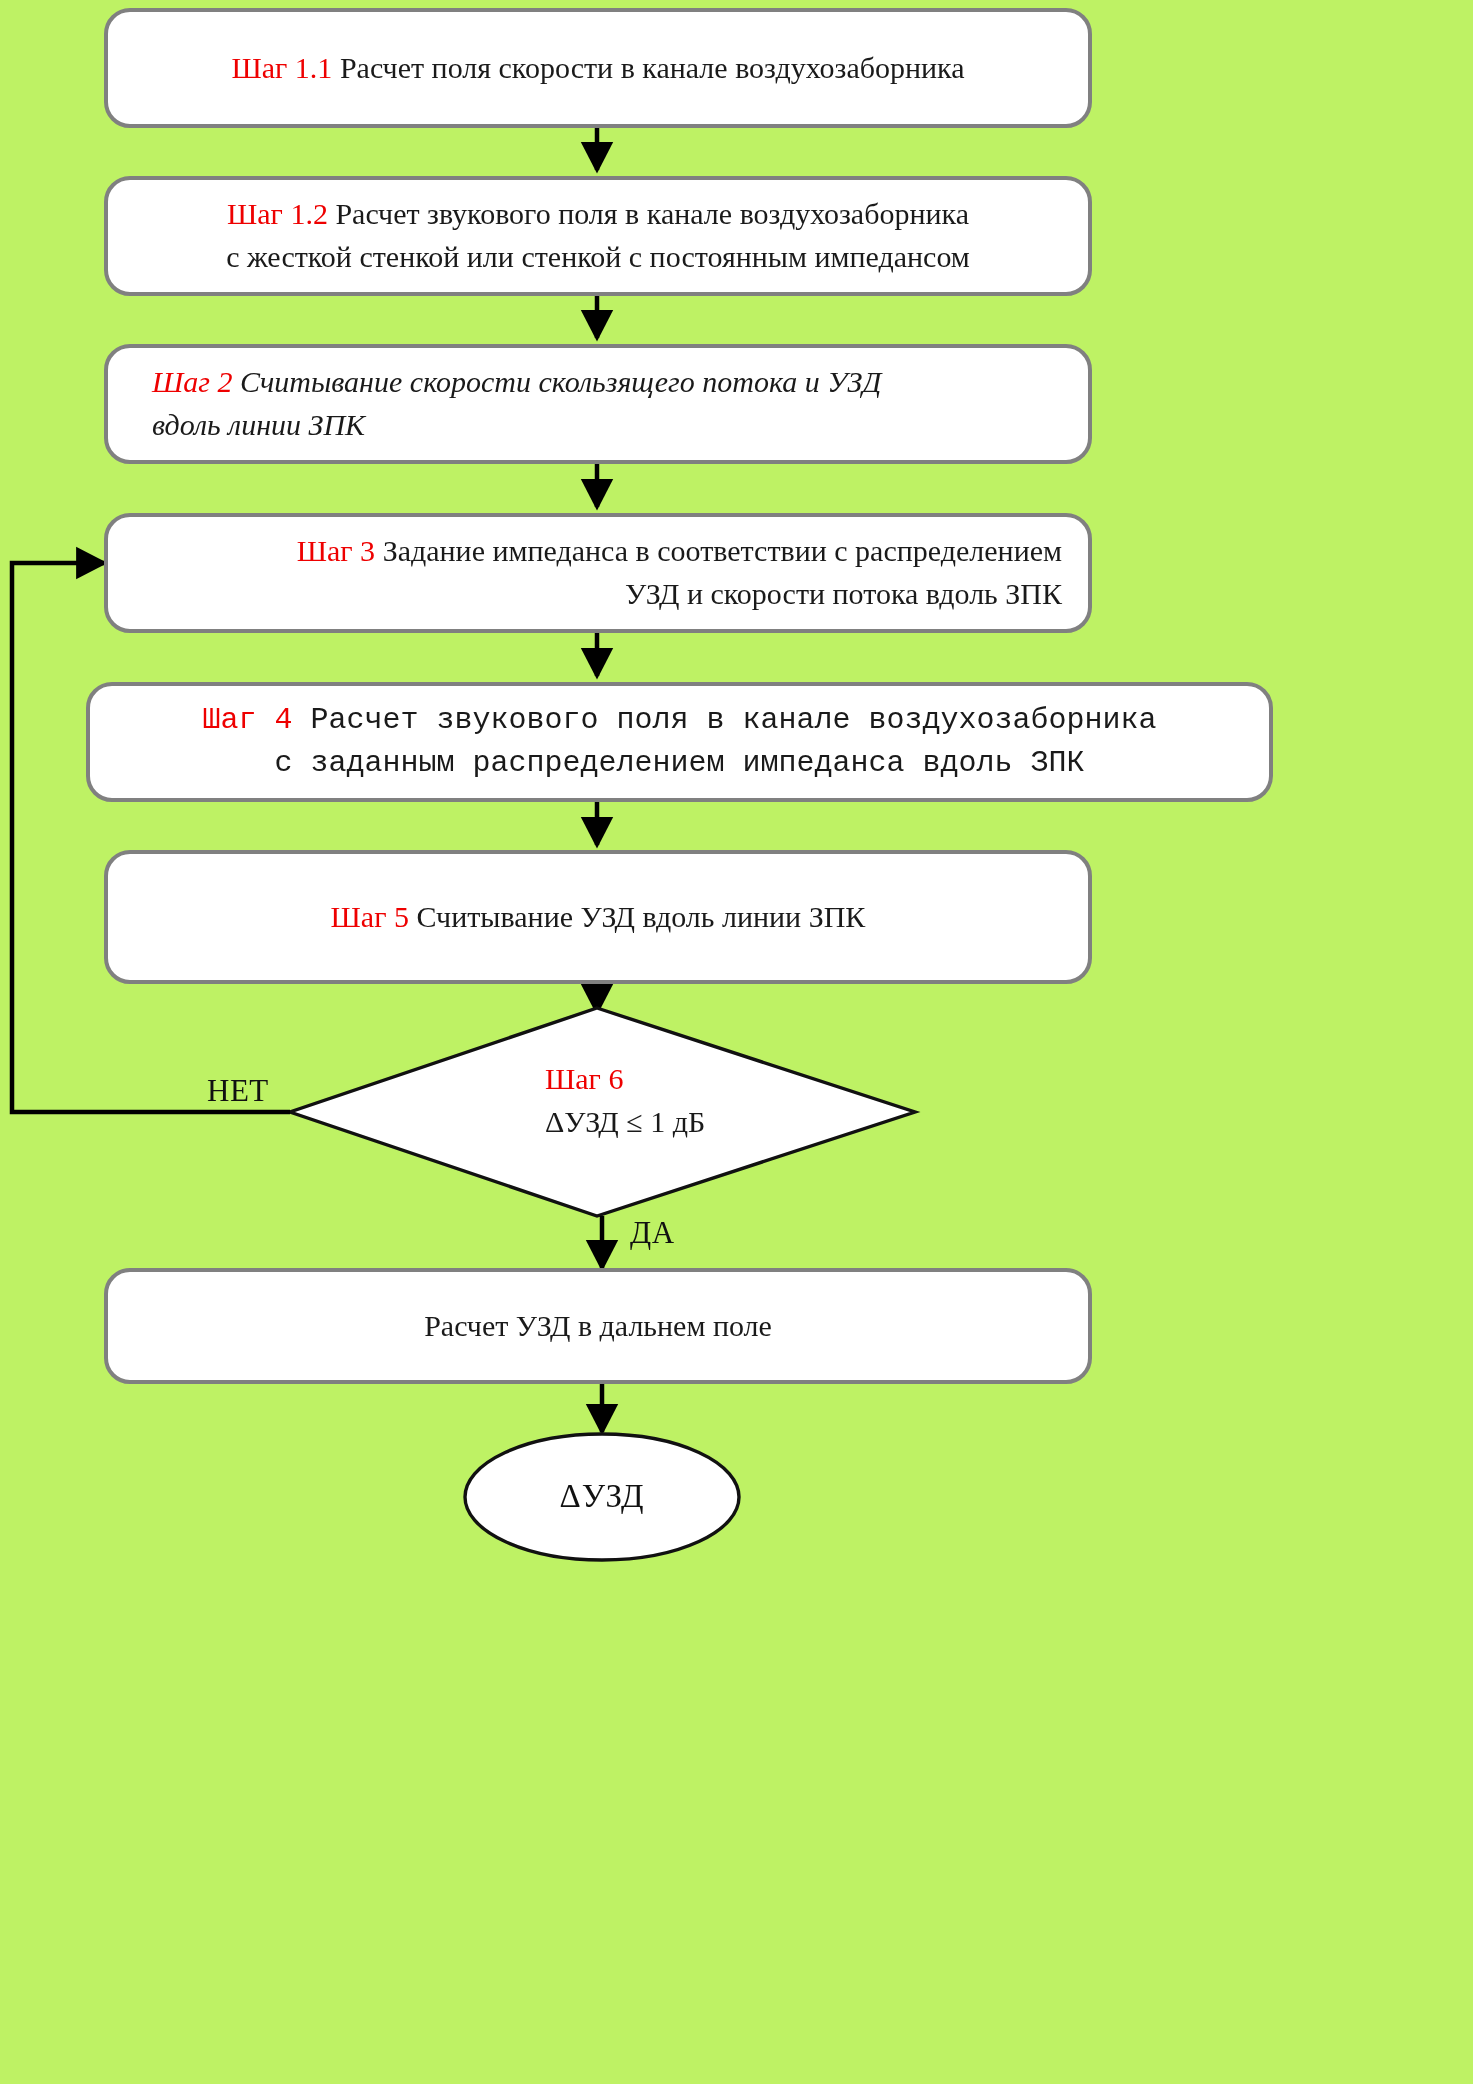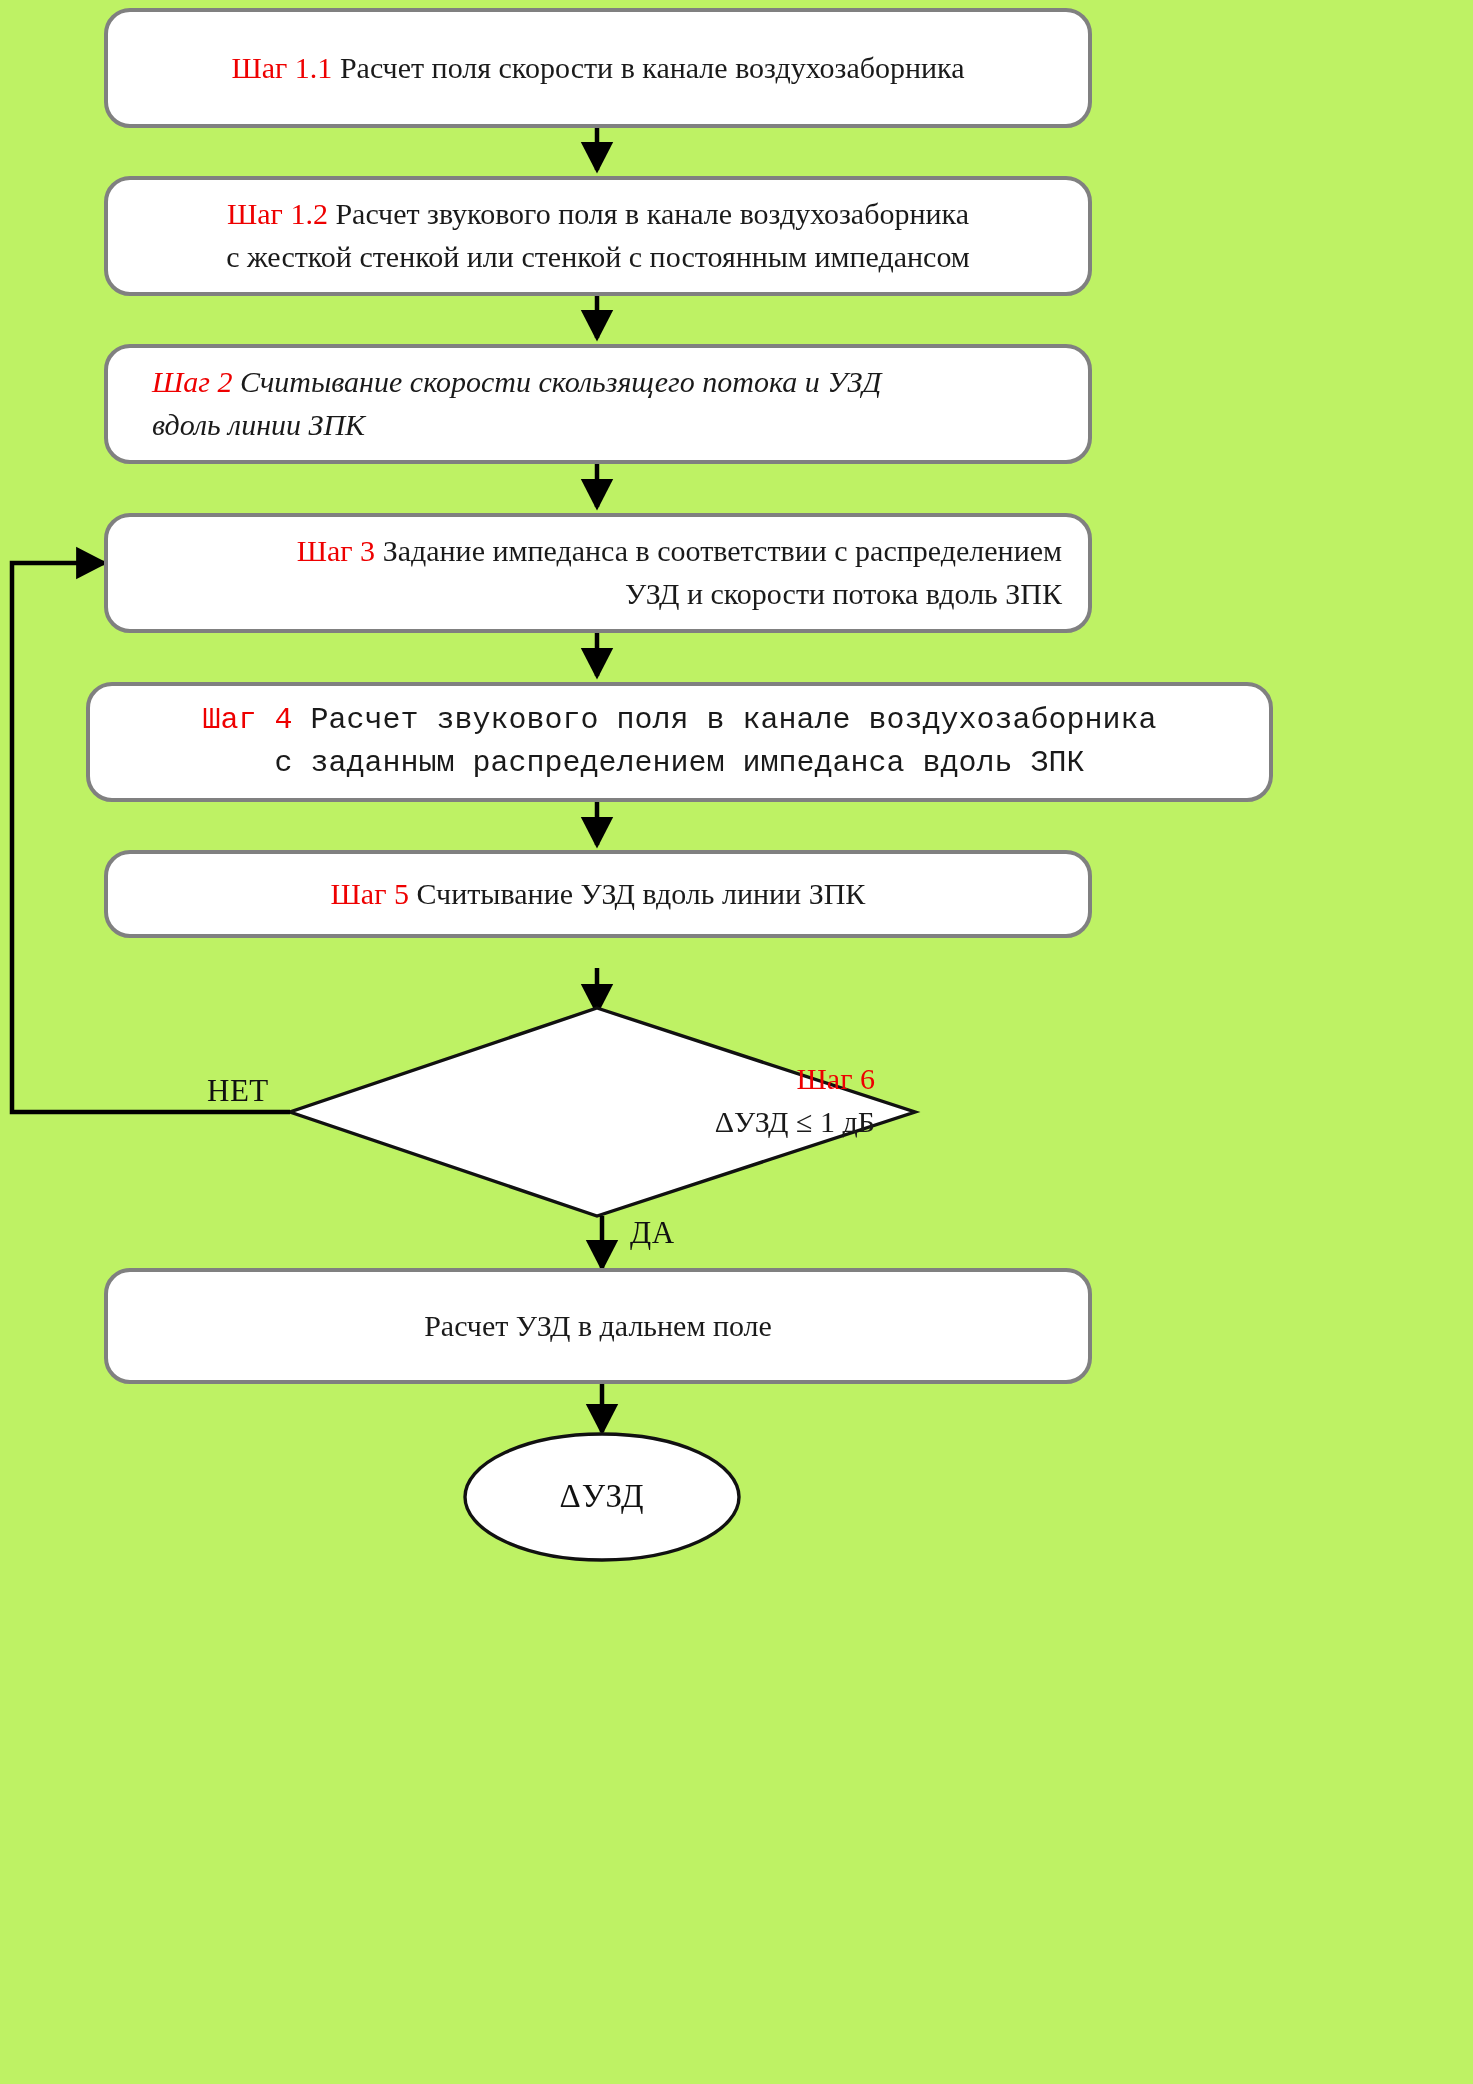--- a/index.html
+++ b/index.html
@@ -41,21 +41,21 @@
     line-height: 1.42;
     color: #1a1a1a;
     padding: 0 26px;
     width: 100%;
   }
   .step {
     color: #ee0000;
   }
   .diamond-label {
     position: absolute;
-    text-align: right;
+    text-align: left;
     font-size: 30px;
     line-height: 1.42;
     color: #1a1a1a;
   }
   .edge-label {
     position: absolute;
     font-size: 31px;
     color: #111111;
     letter-spacing: 0.5px;
   }
@@ -129,21 +129,21 @@
     </div>
   </div>
 
   <div class="node procbox" style="left:86px; top:682px; width:1187px; height:120px;font-family:Liberation Mono, monospace;">
     <div class="txt">
       <div><span class="step">Шаг 4</span><span> Расчет звукового поля в канале воздухозаборника</span></div>
       <div>с заданным распределением импеданса вдоль ЗПК</div>
     </div>
   </div>
 
-  <div class="node procbox" style="left:104px; top:850px; width:988px; height:88px;">
+  <div class="node procbox" style="left:104px; top:850px; width:988px; height:134px;">
     <div class="txt">
       <span class="step">Шаг 5</span><span> Считывание УЗД вдоль линии ЗПК</span>
     </div>
   </div>
 
   <div class="diamond-label" style="left:545px; top:1058px; width:330px;">
     <div class="step">Шаг 6</div>
     <div>ΔУЗД ≤ 1 дБ</div>
   </div>
 

